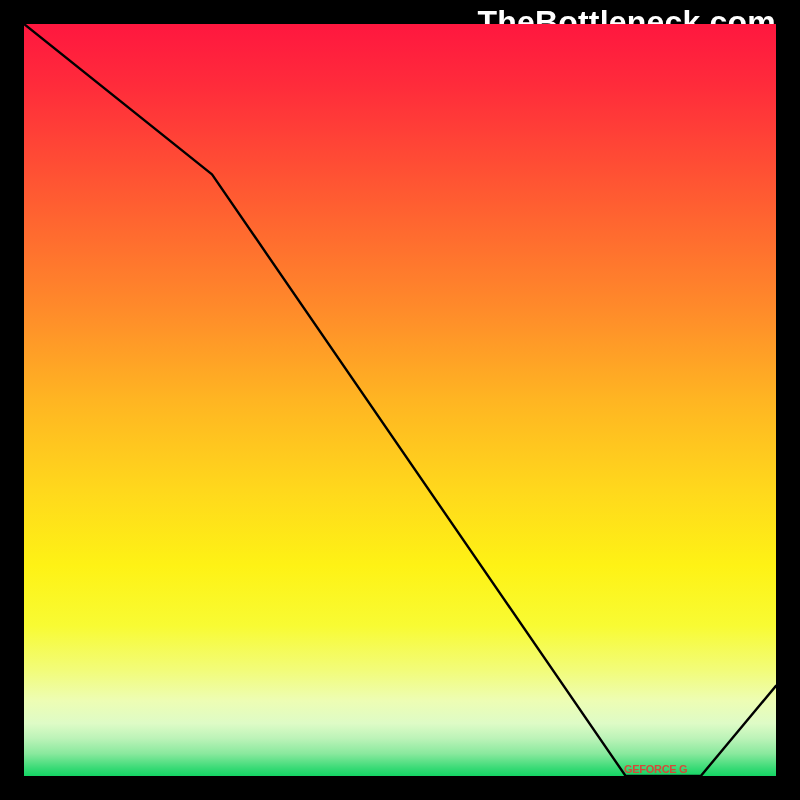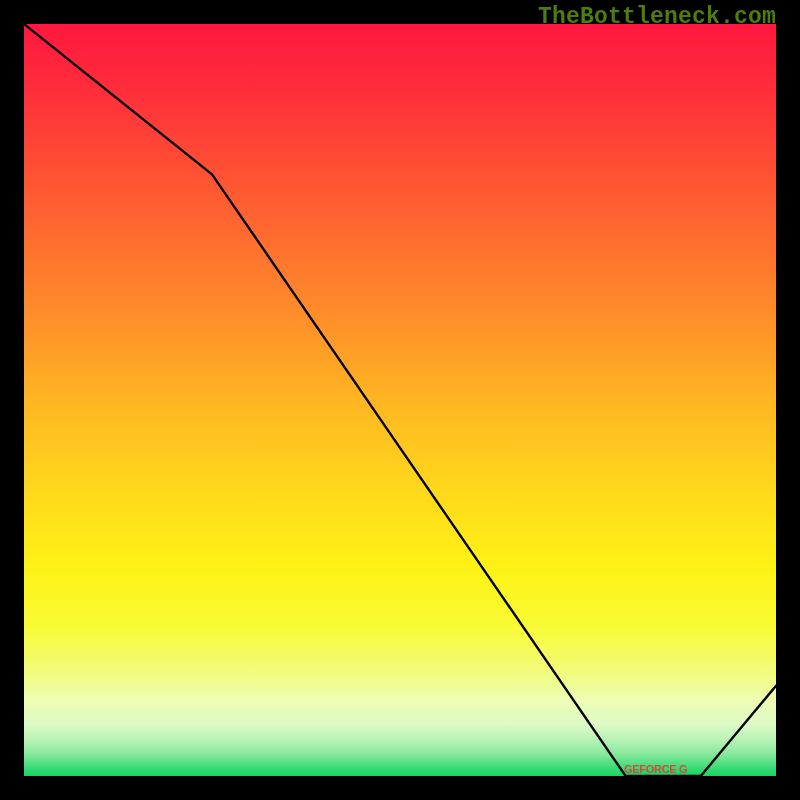--- a/index.html
+++ b/index.html
@@ -7,24 +7,24 @@
   .frame {
     position: relative;
     width: 800px;
     height: 800px;
     background: #000;
   }
   .watermark {
     position: absolute;
     top: 4px;
     right: 24px;
-    font-family: Liberation Mono, monospace;
-    font-size: 23px;
+    font-family: Liberation Sans, sans-serif;
+    font-size: 32px;
     font-weight: 600;
-    color: #4d7c0f;
+    color: #ffffff;
     letter-spacing: 0.2px;
   }
   .plot-area {
     position: absolute;
     left: 24px;
     top: 24px;
     width: 752px;
     height: 752px;
     background: linear-gradient(
       to bottom,

